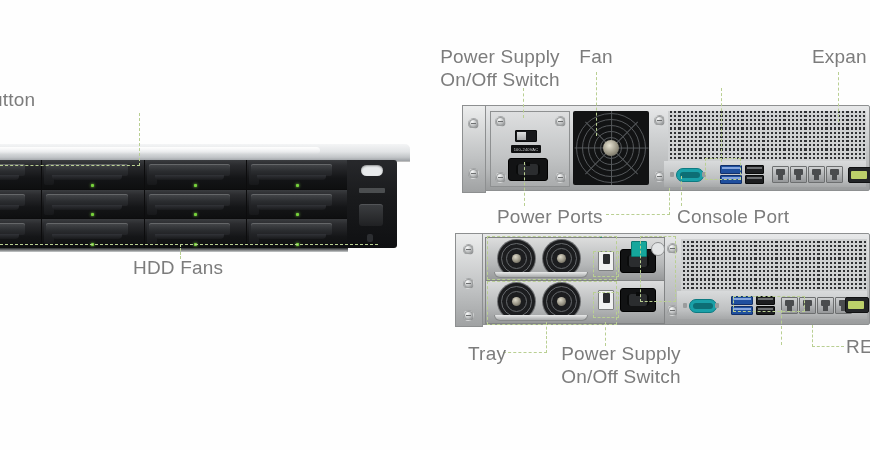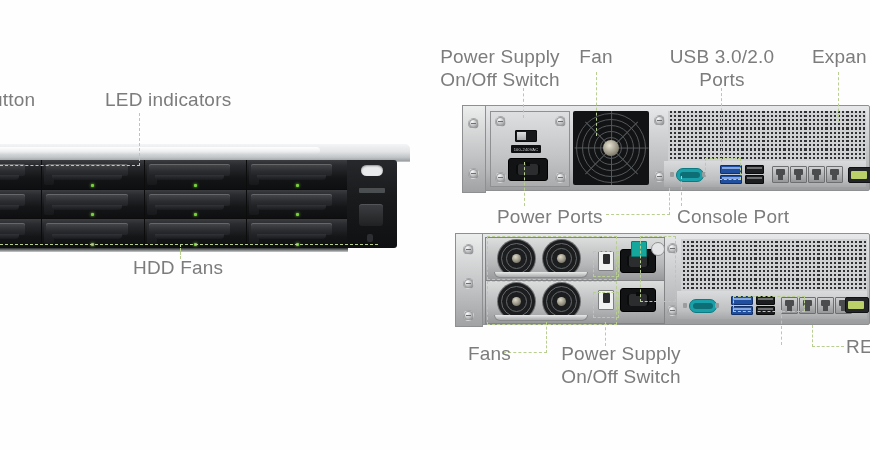--- a/index.html
+++ b/index.html
@@ -215,21 +215,20 @@
     </div>
     <div class="front-foot"></div>
   </div>
 
   <div class="lead-v" style="left:139px;top:113px;height:53px;"></div>
   <div class="lead-h" style="left:0px;top:165px;width:140px;"></div>
   <div class="lead-h" style="left:0px;top:244px;width:378px;"></div>
   <div class="lead-v" style="left:180px;top:244px;height:15px;"></div>
 
   <div class="label l" style="left:-8px;top:88px;">utton</div>
-  <div class="label l" style="left:105px;top:88px;">LED indicators</div>
   <div class="label l" style="left:133px;top:256px;">HDD Fans</div>
 
   <div class="rear" style="left:468px;top:105px;width:402px;height:86px;">
     <div class="chassis"></div>
     <div class="rail" style="left:-6px;top:0;width:22px;height:86px;">
       <div class="screw" style="left:5px;top:12px;"></div>
       <div class="screw" style="left:5px;top:62px;"></div>
     </div>
 
     <div class="psu" style="left:22px;top:6px;width:78px;height:74px;">
@@ -287,22 +286,20 @@
   <div class="lead-v" style="left:838px;top:72px;height:50px;"></div>
 
   <div class="lead-v" style="left:524px;top:162px;height:44px;"></div>
   <div class="lead-h" style="left:606px;top:214px;width:64px;"></div>
   <div class="lead-v" style="left:669px;top:188px;height:27px;"></div>
   <div class="lead-v" style="left:681px;top:176px;height:30px;"></div>
 
   <div class="label c" style="left:430px;top:45px;width:140px;"><span>Power Supply</span>
 <span>On/Off Switch</span></div>
   <div class="label c" style="left:566px;top:45px;width:60px;">Fan</div>
-  <div class="label c" style="left:658px;top:45px;width:128px;"><span>USB 3.0/2.0</span>
-<span>Ports</span></div>
   <div class="label l" style="left:812px;top:45px;">Expan</div>
   <div class="label l" style="left:677px;top:205px;">Console Port</div>
   <div class="label l" style="left:497px;top:205px;">Power Ports</div>
 
   <div class="rear" style="left:455px;top:233px;width:415px;height:92px;">
     <div class="chassis"></div>
     <div class="rail" style="left:0px;top:0;width:26px;height:92px;">
       <div class="screw" style="left:7px;top:10px;"></div>
       <div class="screw" style="left:7px;top:44px;"></div>
       <div class="screw" style="left:7px;top:76px;"></div>
@@ -372,18 +369,18 @@
   <div class="lead-box" style="left:640px;top:236px;width:34px;height:64px;"></div>
   <div class="lead-box" style="left:733px;top:296px;width:70px;height:14px;"></div>
 
   <div class="lead-h" style="left:503px;top:352px;width:44px;"></div>
   <div class="lead-v" style="left:546px;top:322px;height:31px;"></div>
   <div class="lead-v" style="left:605px;top:322px;height:24px;"></div>
   <div class="lead-v" style="left:781px;top:310px;height:35px;"></div>
   <div class="lead-v" style="left:812px;top:325px;height:22px;"></div>
   <div class="lead-h" style="left:812px;top:346px;width:32px;"></div>
 
-  <div class="label l" style="left:468px;top:342px;">Fans</div>
+  <div class="label l" style="left:468px;top:342px;">Tray</div>
   <div class="label c" style="left:536px;top:342px;width:170px;"><span>Power Supply</span>
 <span>On/Off Switch</span></div>
   <div class="label l" style="left:846px;top:335px;">RE</div>
 
 </div>
 
 </body></html>

